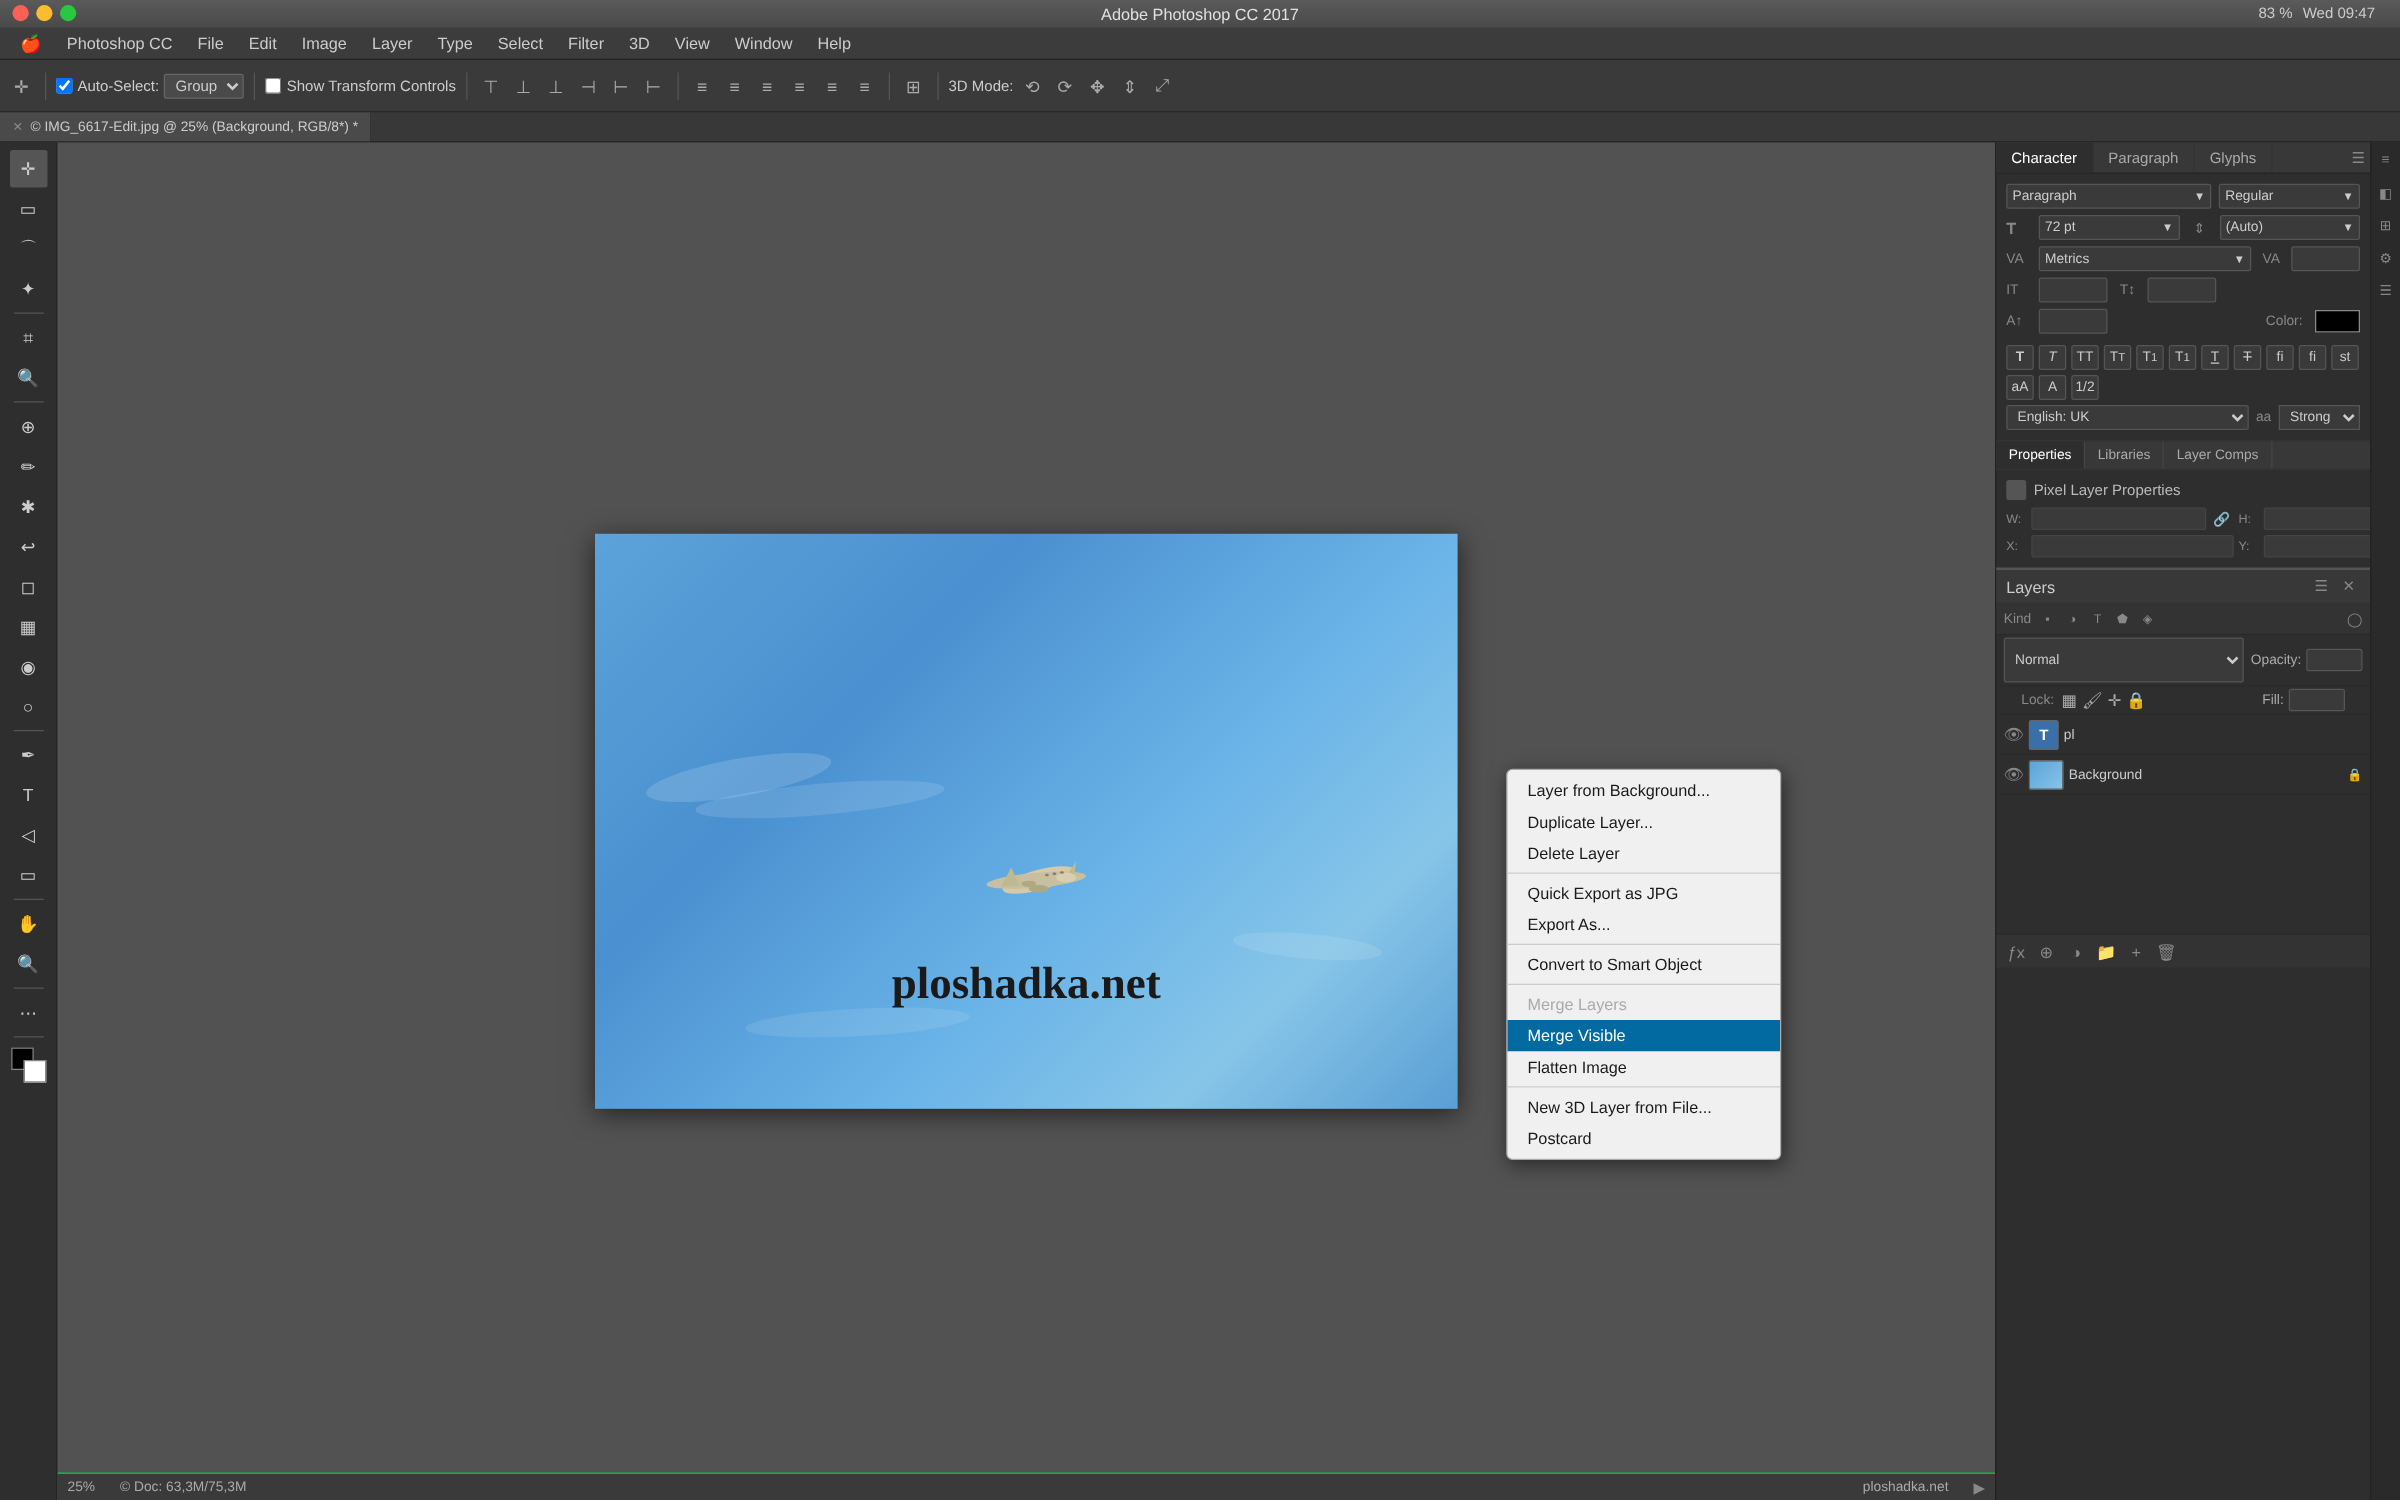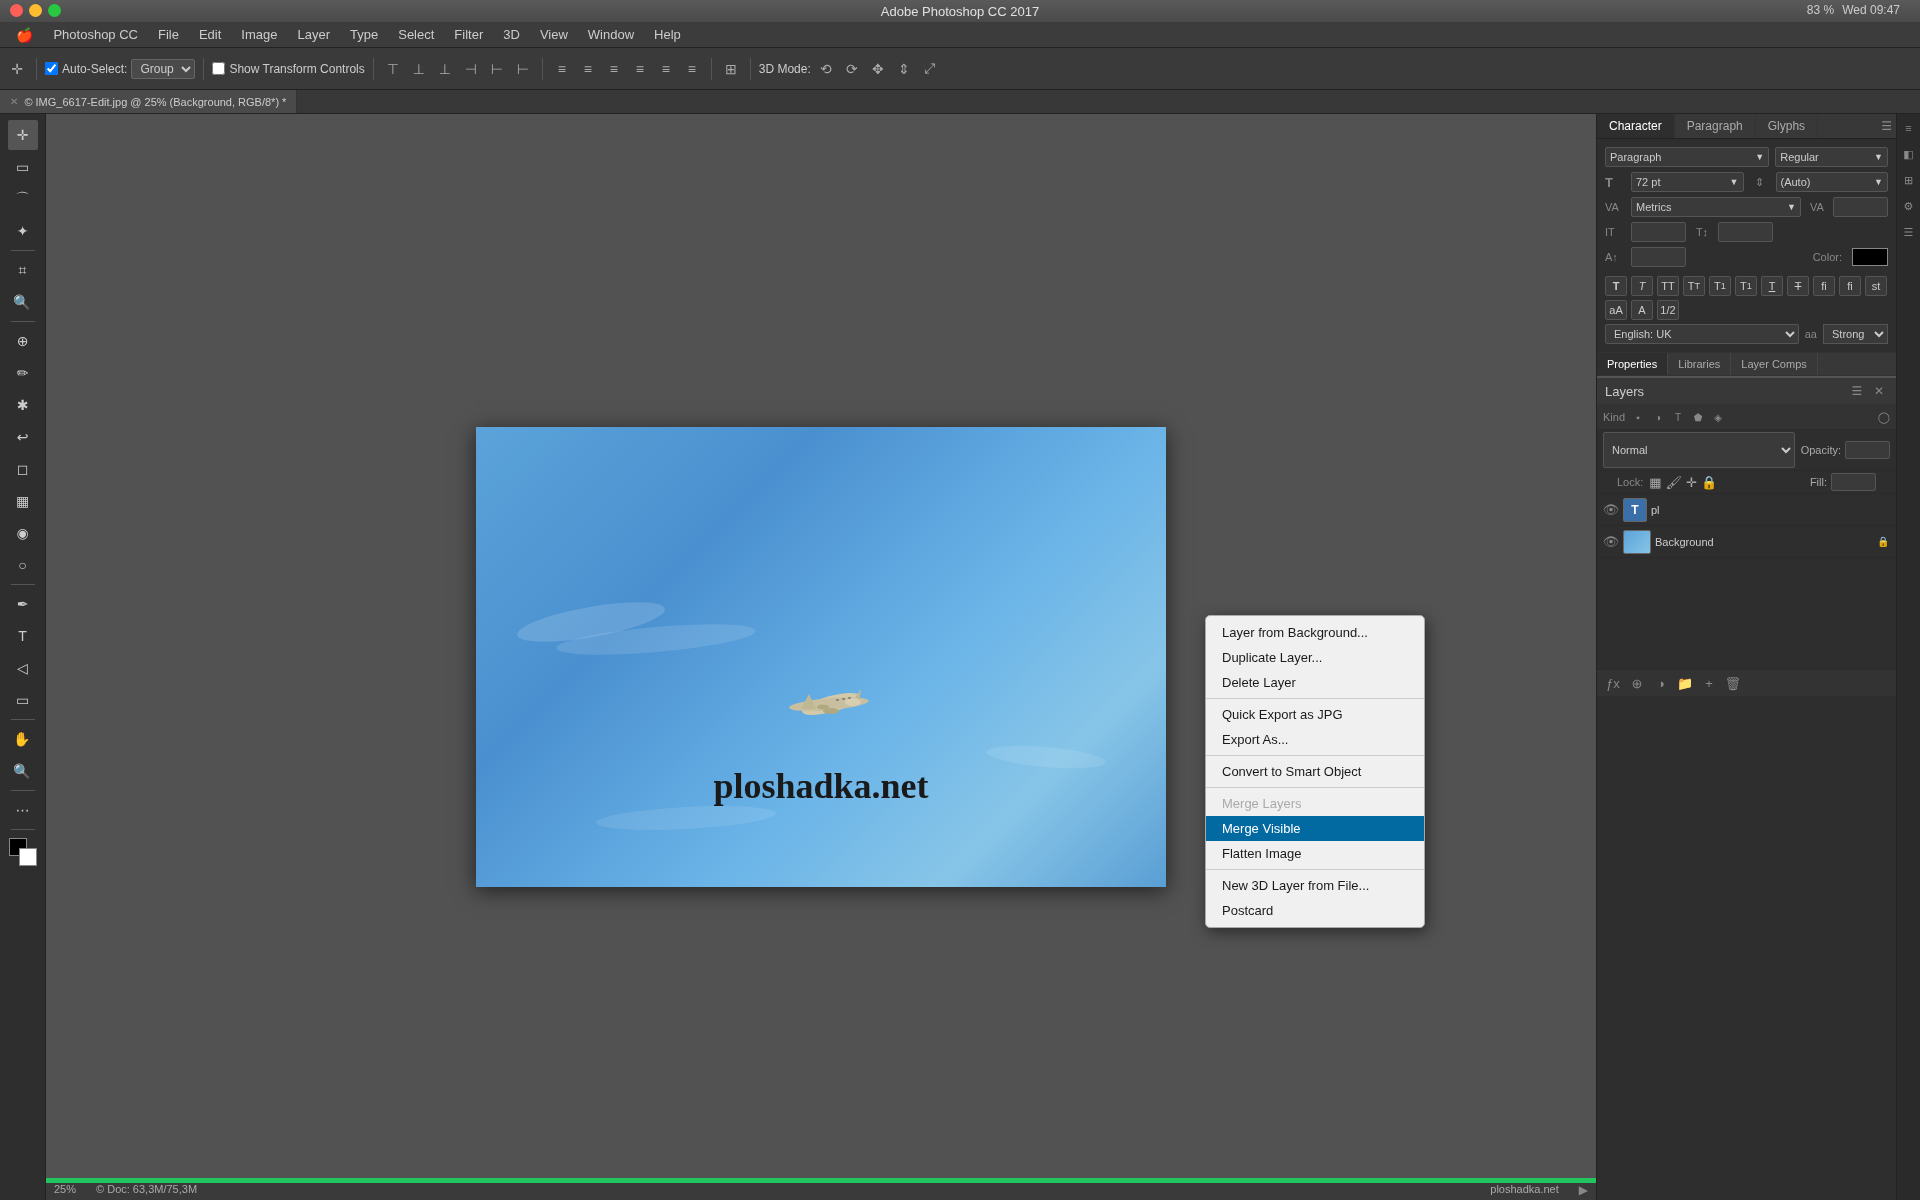--- a/index.html
+++ b/index.html
@@ -254,23 +254,23 @@
     }
 
     
     .status-bar {
       position: absolute;
       bottom: 0;
       left: 0;
       right: 0;
       height: 22px;
       background: #3a3a3a;
-      border-top: 5px solid #22c55e;
-      display: flex;
-      align-items: flex-start;
+      border-top: 1px solid #22c55e;
+      display: flex;
+      align-items: center;
       padding: 0 8px;
       font-size: 11px;
       color: #aaa;
       gap: 20px;
     }
 
     
     .right-panels {
       width: 300px;
       background: #2e2e2e;
@@ -940,20 +940,45 @@
         </select>
       </div>
     </div>
 
     <div class="prop-tabs">
       <div class="prop-tab active">Properties</div>
       <div class="prop-tab">Libraries</div>
       <div class="prop-tab">Layer Comps</div>
     </div>
 
+    <div class="prop-section">
+      <div class="prop-title">
+        <div class="prop-icon"></div>
+        <span>Pixel Layer Properties</span>
+      </div>
+      <div class="prop-fields">
+        <div class="prop-field">
+          <span class="prop-field-label">W:</span>
+          <input type="text" class="prop-field-input" placeholder="" style="">
+          <span style="font-size:11px;color:#666;margin:0 2px;">🔗</span>
+        </div>
+        <div class="prop-field">
+          <span class="prop-field-label">H:</span>
+          <input type="text" class="prop-field-input" placeholder="" style="">
+        </div>
+        <div class="prop-field">
+          <span class="prop-field-label">X:</span>
+          <input type="text" class="prop-field-input" placeholder="" style="">
+        </div>
+        <div class="prop-field">
+          <span class="prop-field-label">Y:</span>
+          <input type="text" class="prop-field-input" placeholder="" style="">
+        </div>
+      </div>
+    </div>
 
     <div class="layers-panel">
       <div class="layers-header">
         <span class="layers-title">Layers</span>
         <div class="layers-controls">
           <button class="layer-ctrl-btn">☰</button>
           <button class="layer-ctrl-btn">✕</button>
         </div>
       </div>
 

